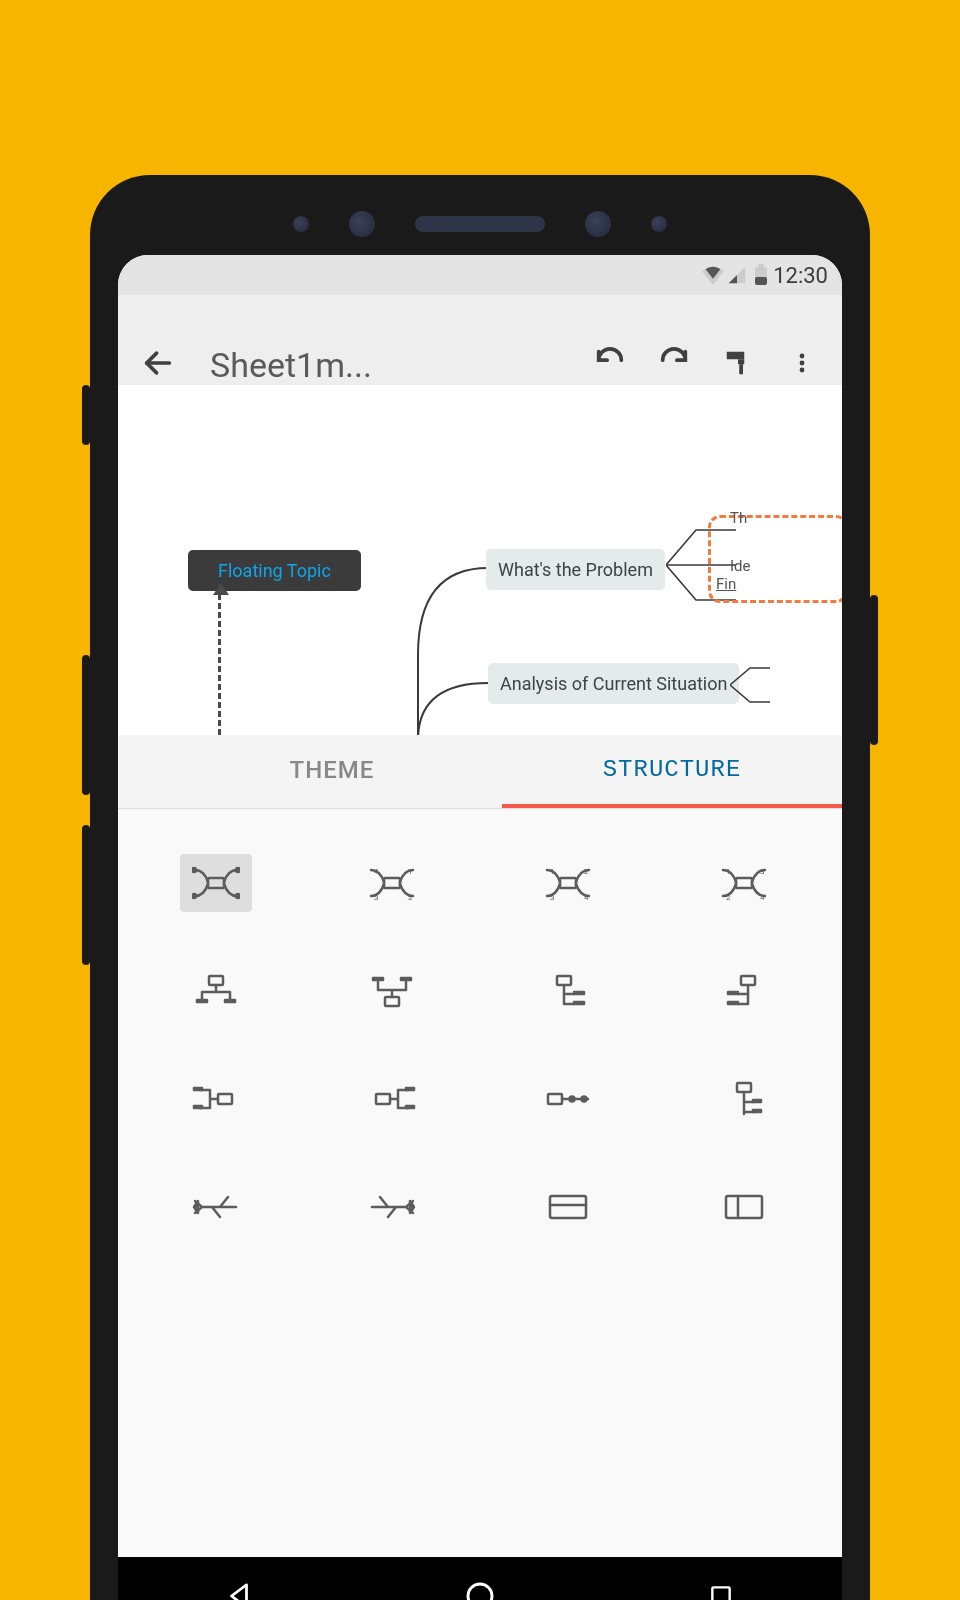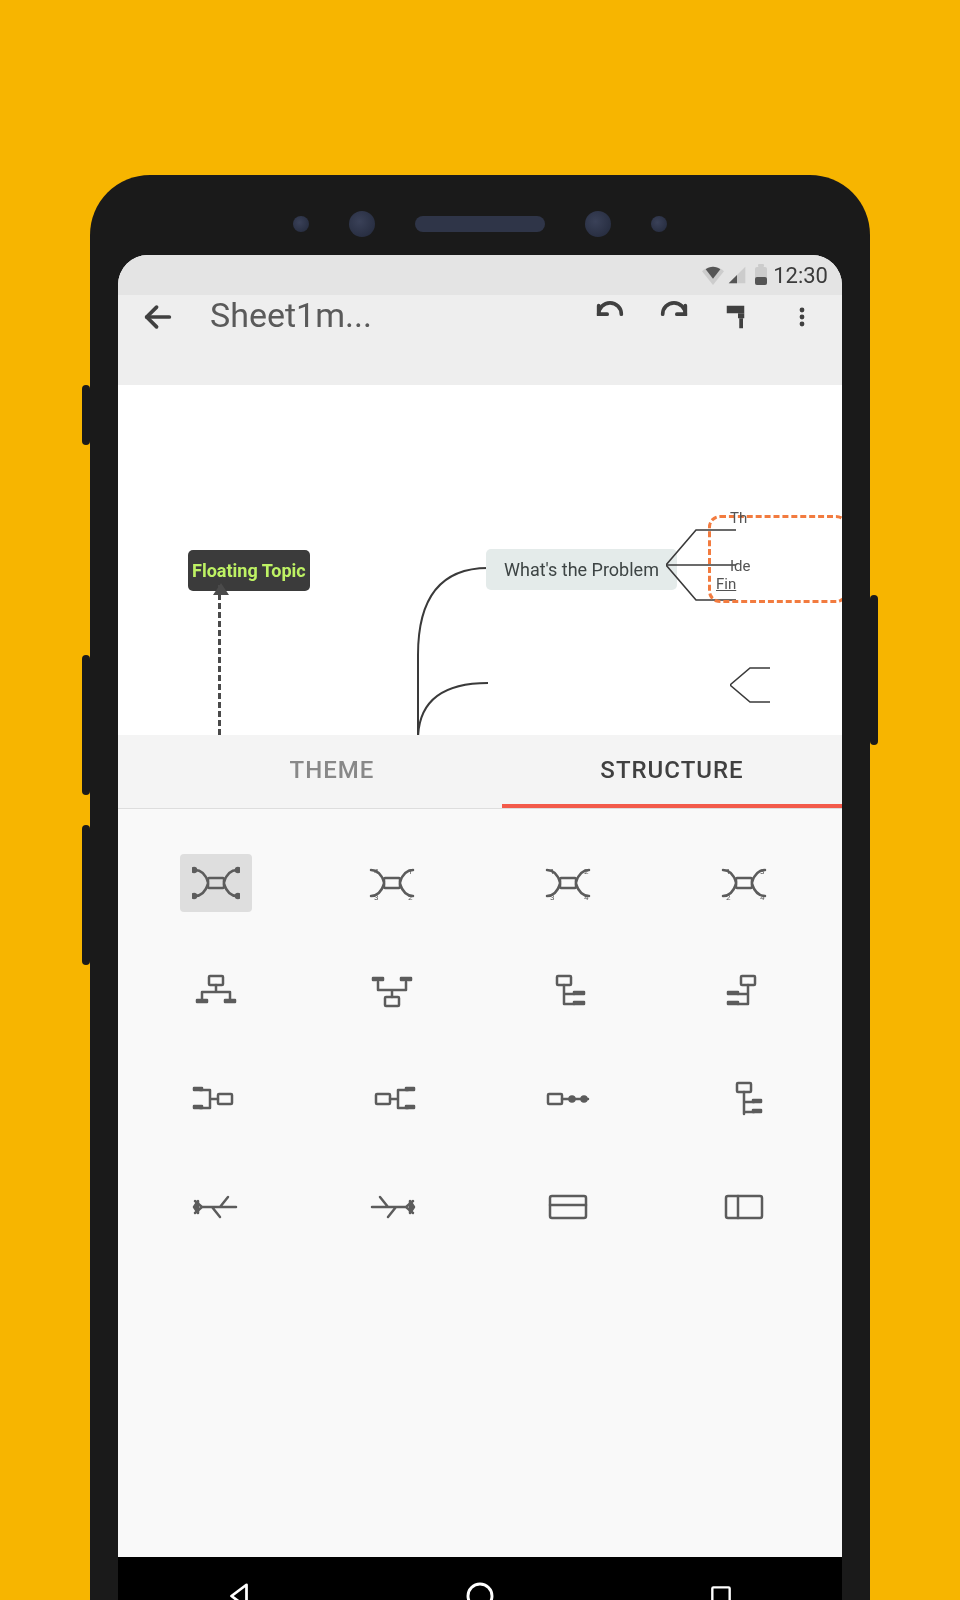--- a/index.html
+++ b/index.html
@@ -73,21 +73,21 @@
   color: #3b3b3b;
   font-size: 22px;
 }
 .status-icon { display: inline-flex; align-items: center; justify-content: center; width: 24px; height: 24px; }
 
 
 .app-bar {
   height: 90px;
   background: #eeeeee;
   display: flex;
-  align-items: flex-start;
+  align-items: flex-end;
   padding: 0 18px;
   gap: 20px;
 }
 .app-title {
   font-size: 34px;
   color: #5a5a5a;
   flex: 1;
   white-space: nowrap;
   overflow: hidden;
   text-overflow: ellipsis;
@@ -107,25 +107,25 @@
   flex: none;
   height: 350px;
   background: #fff;
   position: relative;
   overflow: hidden;
 }
 .floating-topic {
   position: absolute;
   left: 70px; top: 165px;
   background: #3b3b3b;
-  color: #bef264;
-  padding: 10px 4px;
+  color: #0ea5e9;
+  padding: 10px 30px;
   border-radius: 5px;
   font-size: 18px;
-  font-weight: 700;
+  font-weight: 400;
 }
 .arrow-dashed {
   position: absolute;
   left: 100px; top: 200px;
   width: 2px; height: 150px;
   border-left: 3px dashed #4a4a4a;
 }
 .arrow-dashed::before {
   content: "";
   position: absolute;
@@ -133,21 +133,21 @@
   width: 0; height: 0;
   border-left: 8px solid transparent;
   border-right: 8px solid transparent;
   border-bottom: 12px solid #4a4a4a;
 }
 .mm-node {
   position: absolute;
   background: #e4ebea;
   color: #3d4444;
   font-size: 18px;
-  padding: 10px 18px;
+  padding: 10px 12px;
   border-radius: 5px;
 }
 .mm-node.n1 { left: 368px; top: 164px; }
 .mm-node.n2 { left: 370px; top: 278px; }
 .mm-curve {
   position: absolute;
   stroke: #3a3a3a;
   fill: none;
   stroke-width: 2;
 }
@@ -181,22 +181,23 @@
   display: flex;
   align-items: center;
   justify-content: center;
   font-size: 24px;
   font-weight: 500;
   color: #888;
   letter-spacing: 1px;
   border-bottom: 4px solid transparent;
 }
 .tab.active {
-  color: #404040;
+  color: #0369a1;
   border-bottom-color: #f35a4a;
+  font-family: Liberation Mono, monospace;
 }
 
 
 .grid {
   flex: 1;
   background: #f9f9f9;
   display: grid;
   grid-template-columns: repeat(4, 1fr);
   grid-auto-rows: 108px;
   align-items: center;
@@ -312,20 +313,21 @@
       <div class="arrow-dashed"></div>
 
       <svg class="mm-curve" style="left:290px;top:180px;width:90px;height:180px" viewBox="0 0 90 180">
         <path d="M80 3 Q10 3 10 90 Q10 175 10 175"></path>
       </svg>
       <svg class="mm-curve" style="left:290px;top:295px;width:90px;height:60px" viewBox="0 0 90 60">
         <path d="M80 3 Q10 3 10 60"></path>
       </svg>
 
       <div class="mm-node n1">What's the Problem</div>
+      <div class="mm-node n2">Analysis of Current Situation</div>
 
       <svg class="mm-branch" style="left:548px;top:140px;width:70px;height:80px" viewBox="0 0 70 80">
         <path d="M0 40 L30 5 L70 5"></path>
         <path d="M0 40 L30 40 L70 40"></path>
         <path d="M0 40 L30 75 L70 75"></path>
       </svg>
       <svg class="mm-branch" style="left:612px;top:280px;width:40px;height:40px" viewBox="0 0 40 40">
         <path d="M0 20 L20 3 L40 3"></path>
         <path d="M0 20 L20 37 L40 37"></path>
       </svg>

